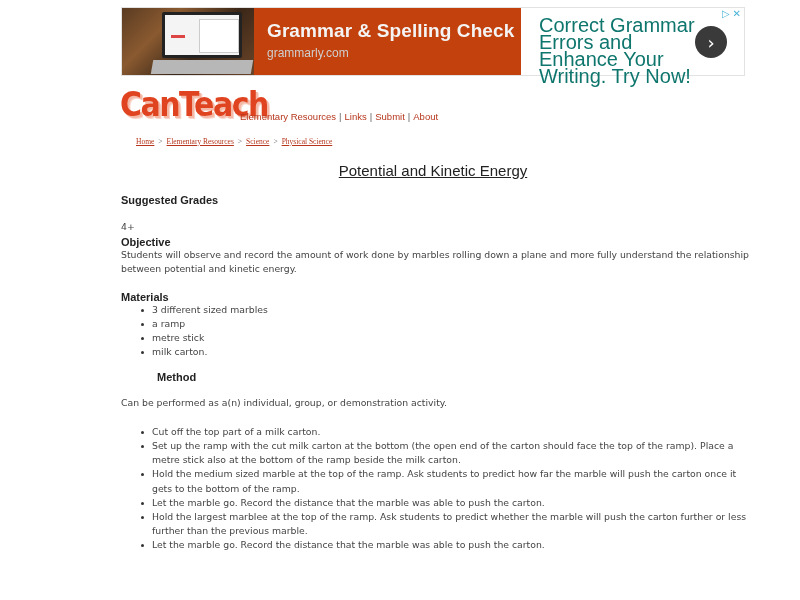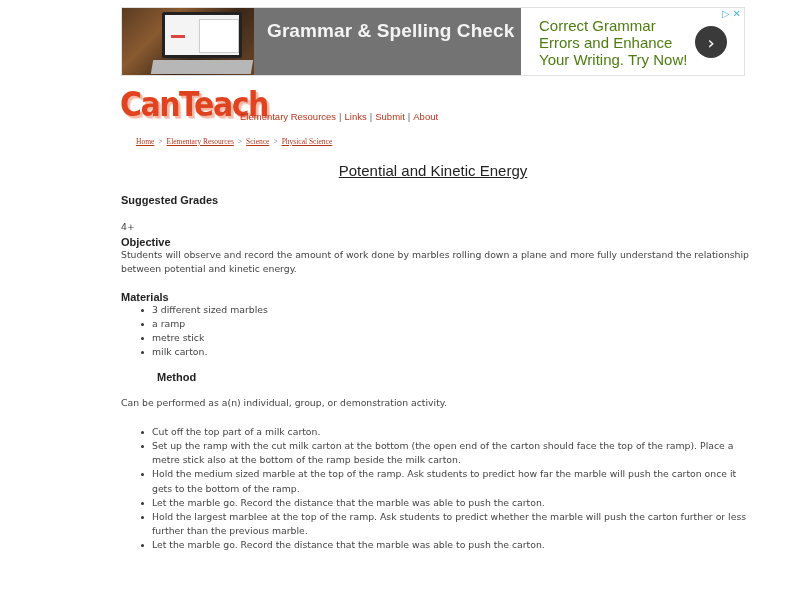--- a/index.html
+++ b/index.html
@@ -7,25 +7,25 @@
   body { font-family: "DejaVu Sans", sans-serif; color: #333; position: relative; }
 
   
   .ad { position: absolute; left: 121px; top: 7px; width: 624px; height: 69px; border: 1px solid #e2e2e2; background: #fff; display: flex; }
   .ad-photo { width: 132px; height: 100%; position: relative; overflow: hidden;
     background: linear-gradient(135deg, #5a3b22 0%, #8a5a30 30%, #3b2718 60%, #6b4528 100%); }
   .ad-laptop { position: absolute; left: 40px; top: 4px; width: 80px; height: 46px; background: #f4f4f4; border: 3px solid #222; border-radius: 2px; }
   .ad-laptop::before { content: ""; position: absolute; left: 34px; top: 4px; width: 38px; height: 32px; background: #fff; border: 1px solid #ccc; }
   .ad-laptop::after { content: ""; position: absolute; left: 6px; top: 20px; width: 14px; height: 3px; background: #d44; }
   .ad-base { position: absolute; left: 30px; top: 52px; width: 100px; height: 14px; background: #b7b7b7; transform: skewX(-10deg); }
-  .ad-dark { width: 267px; height: 100%; background: #737373; padding: 12px 0 0 13px; }
+  .ad-dark { width: 267px; height: 100%; background: #c2410c; padding: 12px 0 0 13px; }
   .ad-headline { color: #f4f4f4; font-family: "Liberation Sans", sans-serif; font-weight: bold; font-size: 19px; letter-spacing: 0.1px; }
   .ad-domain { color: #cfcfcf; font-family: "Liberation Sans", sans-serif; font-size: 12px; margin-top: 4px; }
   .ad-right { flex: 1; position: relative; padding: 9px 0 0 18px; }
-  .ad-copy { font-family: "Liberation Sans", sans-serif; font-size: 15px; line-height: 17px; color: #4d7c0f; width: 160px; }
+  .ad-copy { font-family: "Liberation Sans", sans-serif; font-size: 20px; line-height: 17px; color: #0f766e; width: 160px; }
   .ad-go { position: absolute; left: 174px; top: 18px; width: 32px; height: 32px; border-radius: 50%; background: #3a3a3a; color: #fff; font-size: 18px; display: flex; align-items: center; justify-content: center; font-family: "DejaVu Sans", sans-serif; }
   .ad-choices { position: absolute; right: 3px; top: 0px; display: flex; gap: 3px; color: #49b3d6; font-size: 10px; }
 
   
   .logo { position: absolute; left: 120px; top: 85px; font-family: "DejaVu Sans", sans-serif; font-weight: bold; font-size: 30px; color: #e0431f; letter-spacing: -1.5px;
     text-shadow: 2px 2px 0 #f4b8a6, 3px 3px 0 #f9d6cb; transform: scaleY(1.1); transform-origin: top left; }
   .topnav { position: absolute; left: 240px; top: 111px; font-family: "Liberation Sans", sans-serif; font-size: 9.5px; color: #555; }
   .topnav a { color: #b6361c; text-decoration: none; }
   .topnav .sep { color: #666; margin: 0 3px; }
 
@@ -45,20 +45,21 @@
 </head>
 <body>
 
 <div class="ad">
   <div class="ad-photo">
     <div class="ad-laptop"></div>
     <div class="ad-base"></div>
   </div>
   <div class="ad-dark">
     <div class="ad-headline">Grammar &amp; Spelling Check</div>
+    <div class="ad-domain">grammarly.com</div>
   </div>
   <div class="ad-right">
     <div class="ad-copy">Correct Grammar Errors and Enhance Your Writing. Try Now!</div>
     <div class="ad-go">›</div>
     <div class="ad-choices">
       <span>▷</span>
       <span>✕</span>
     </div>
   </div>
 </div>

